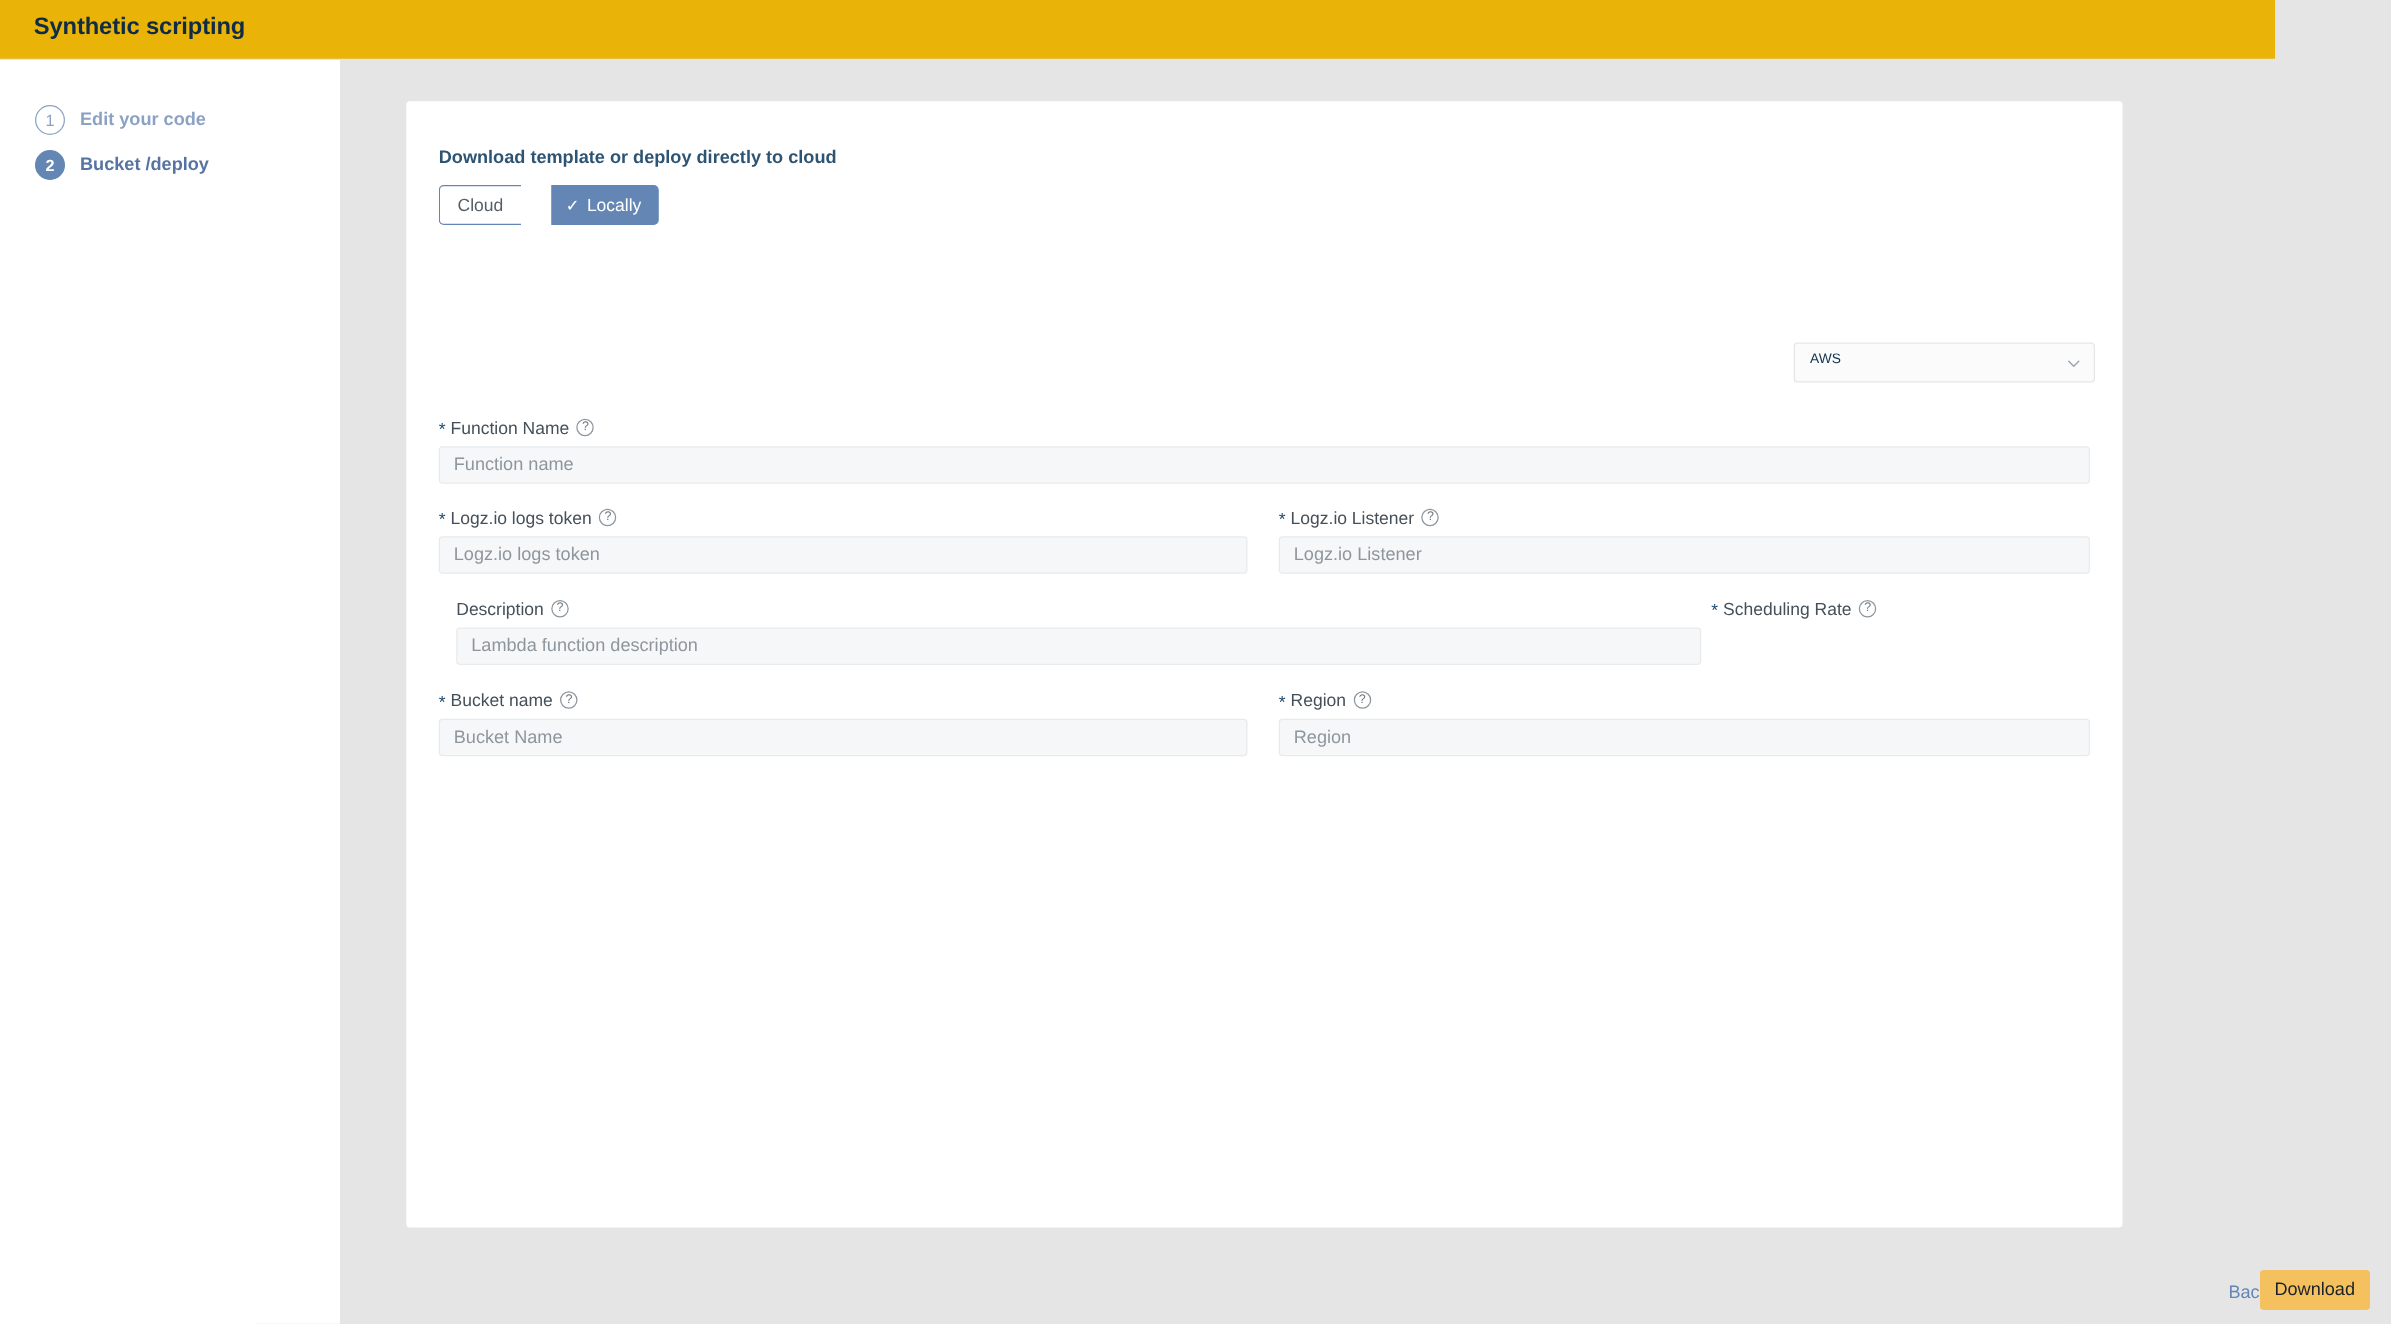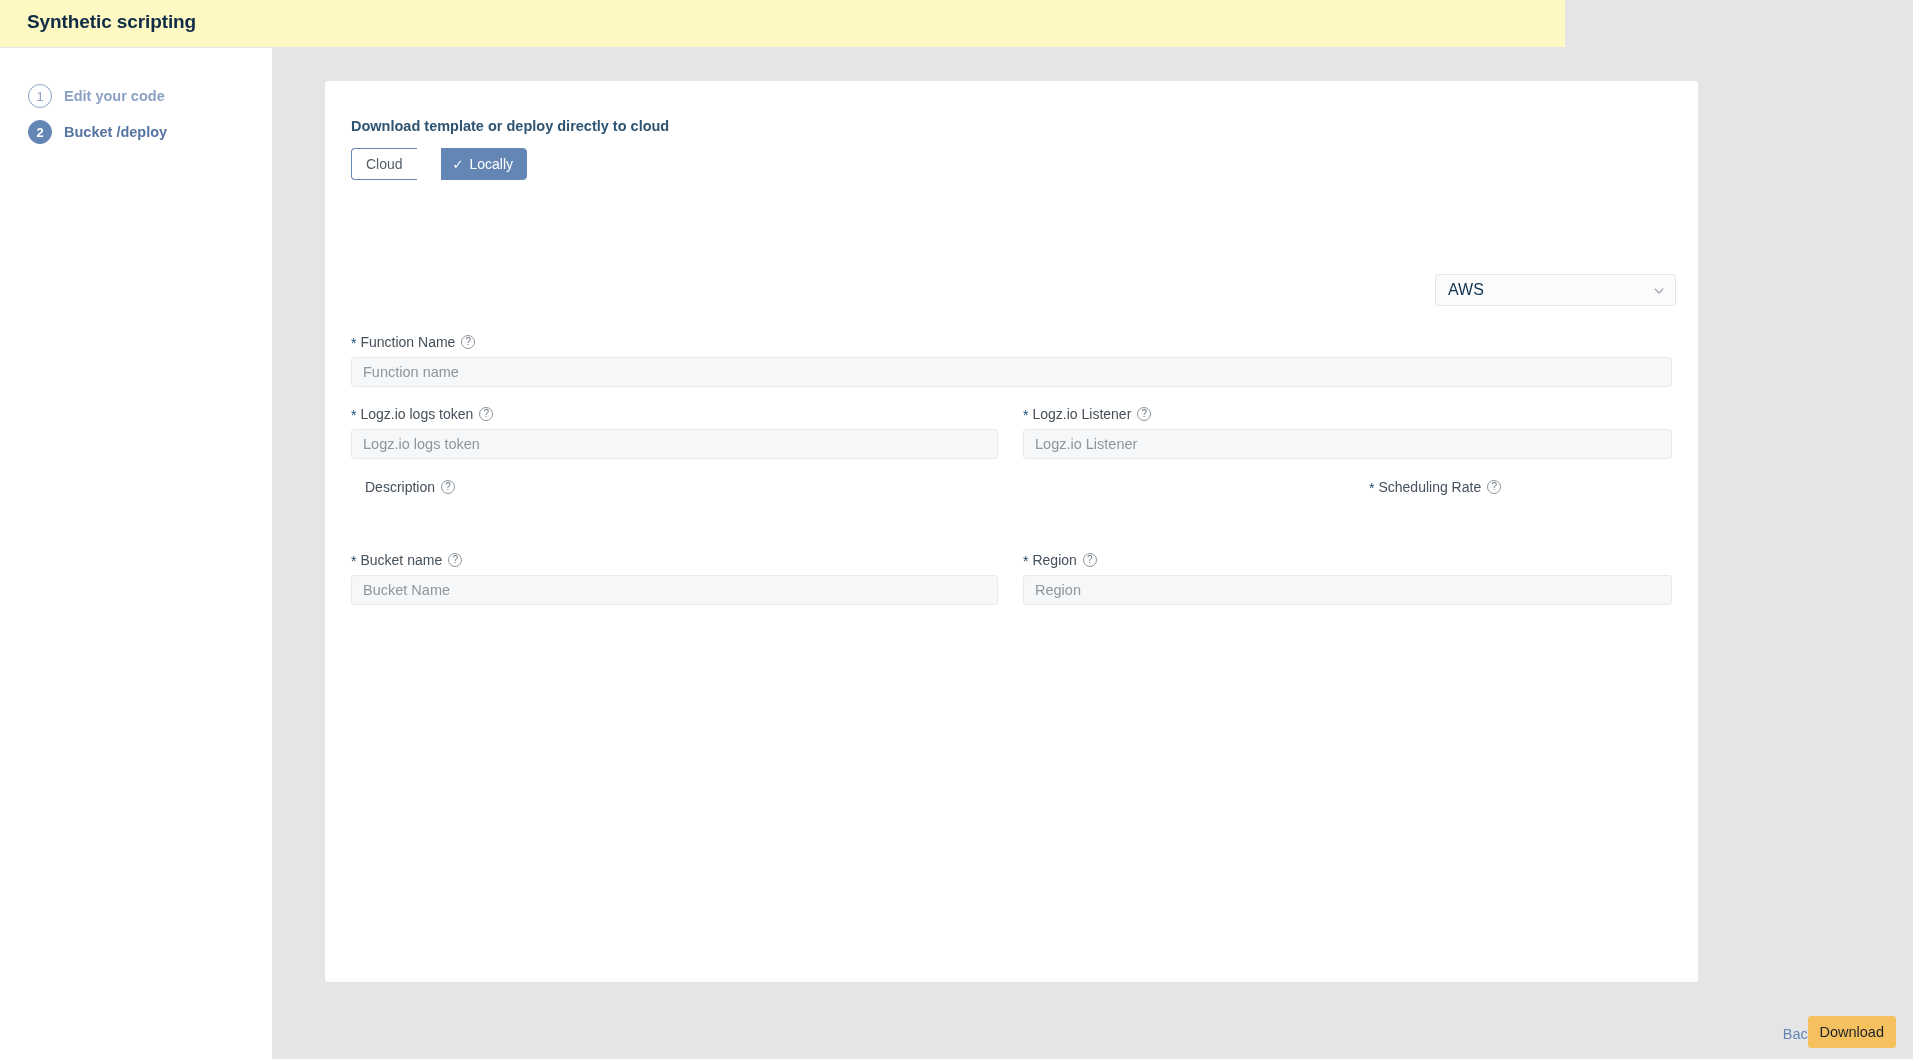--- a/index.html
+++ b/index.html
@@ -10,22 +10,22 @@
     overflow: hidden;
     background: #e5e5e5;
     font-family: "Liberation Sans", sans-serif;
     -webkit-font-smoothing: antialiased;
   }
 
   
   .app-header {
     position: absolute;
     left: 0; top: 0;
-    width: 1565px; height: 48px;
-    background: #fef9c3;
+    width: 1820px; height: 48px;
+    background: #eab308;
     border-bottom: 1px solid #e3e6e8;
   }
   .app-title {
     position: absolute;
     left: 27px; top: 11px;
     font-size: 19px;
     font-weight: bold;
     color: #0f2b45;
     letter-spacing: -0.1px;
   }
@@ -153,21 +153,21 @@
     left: 1110px; top: 193px;
     width: 241px; height: 32px;
     background: #fbfbfc;
     border: 1px solid #e3e6e9;
     border-radius: 3px;
     cursor: pointer;
   }
   .provider-value {
     position: absolute;
     left: 12px; top: 6px;
-    font-size: 16px;
+    font-size: 11px;
     color: #12344f;
   }
   .chev {
     position: absolute;
     right: 11px; top: 11px;
     width: 10px; height: 10px;
   }
   .chev svg { display: block; }
 
   
@@ -338,20 +338,21 @@
         <span class="help-icon">?</span>
       </div>
       <div class="text-input">Logz.io Listener</div>
     </div>
 
     <div class="field f-desc">
       <div class="field-label">
         <span>Description</span>
         <span class="help-icon">?</span>
       </div>
+      <div class="text-input">Lambda function description</div>
     </div>
 
     <div class="field f-sched">
       <div class="field-label">
         <span class="req">*</span>
         <span>Scheduling Rate</span>
         <span class="help-icon">?</span>
       </div>
     </div>
 

